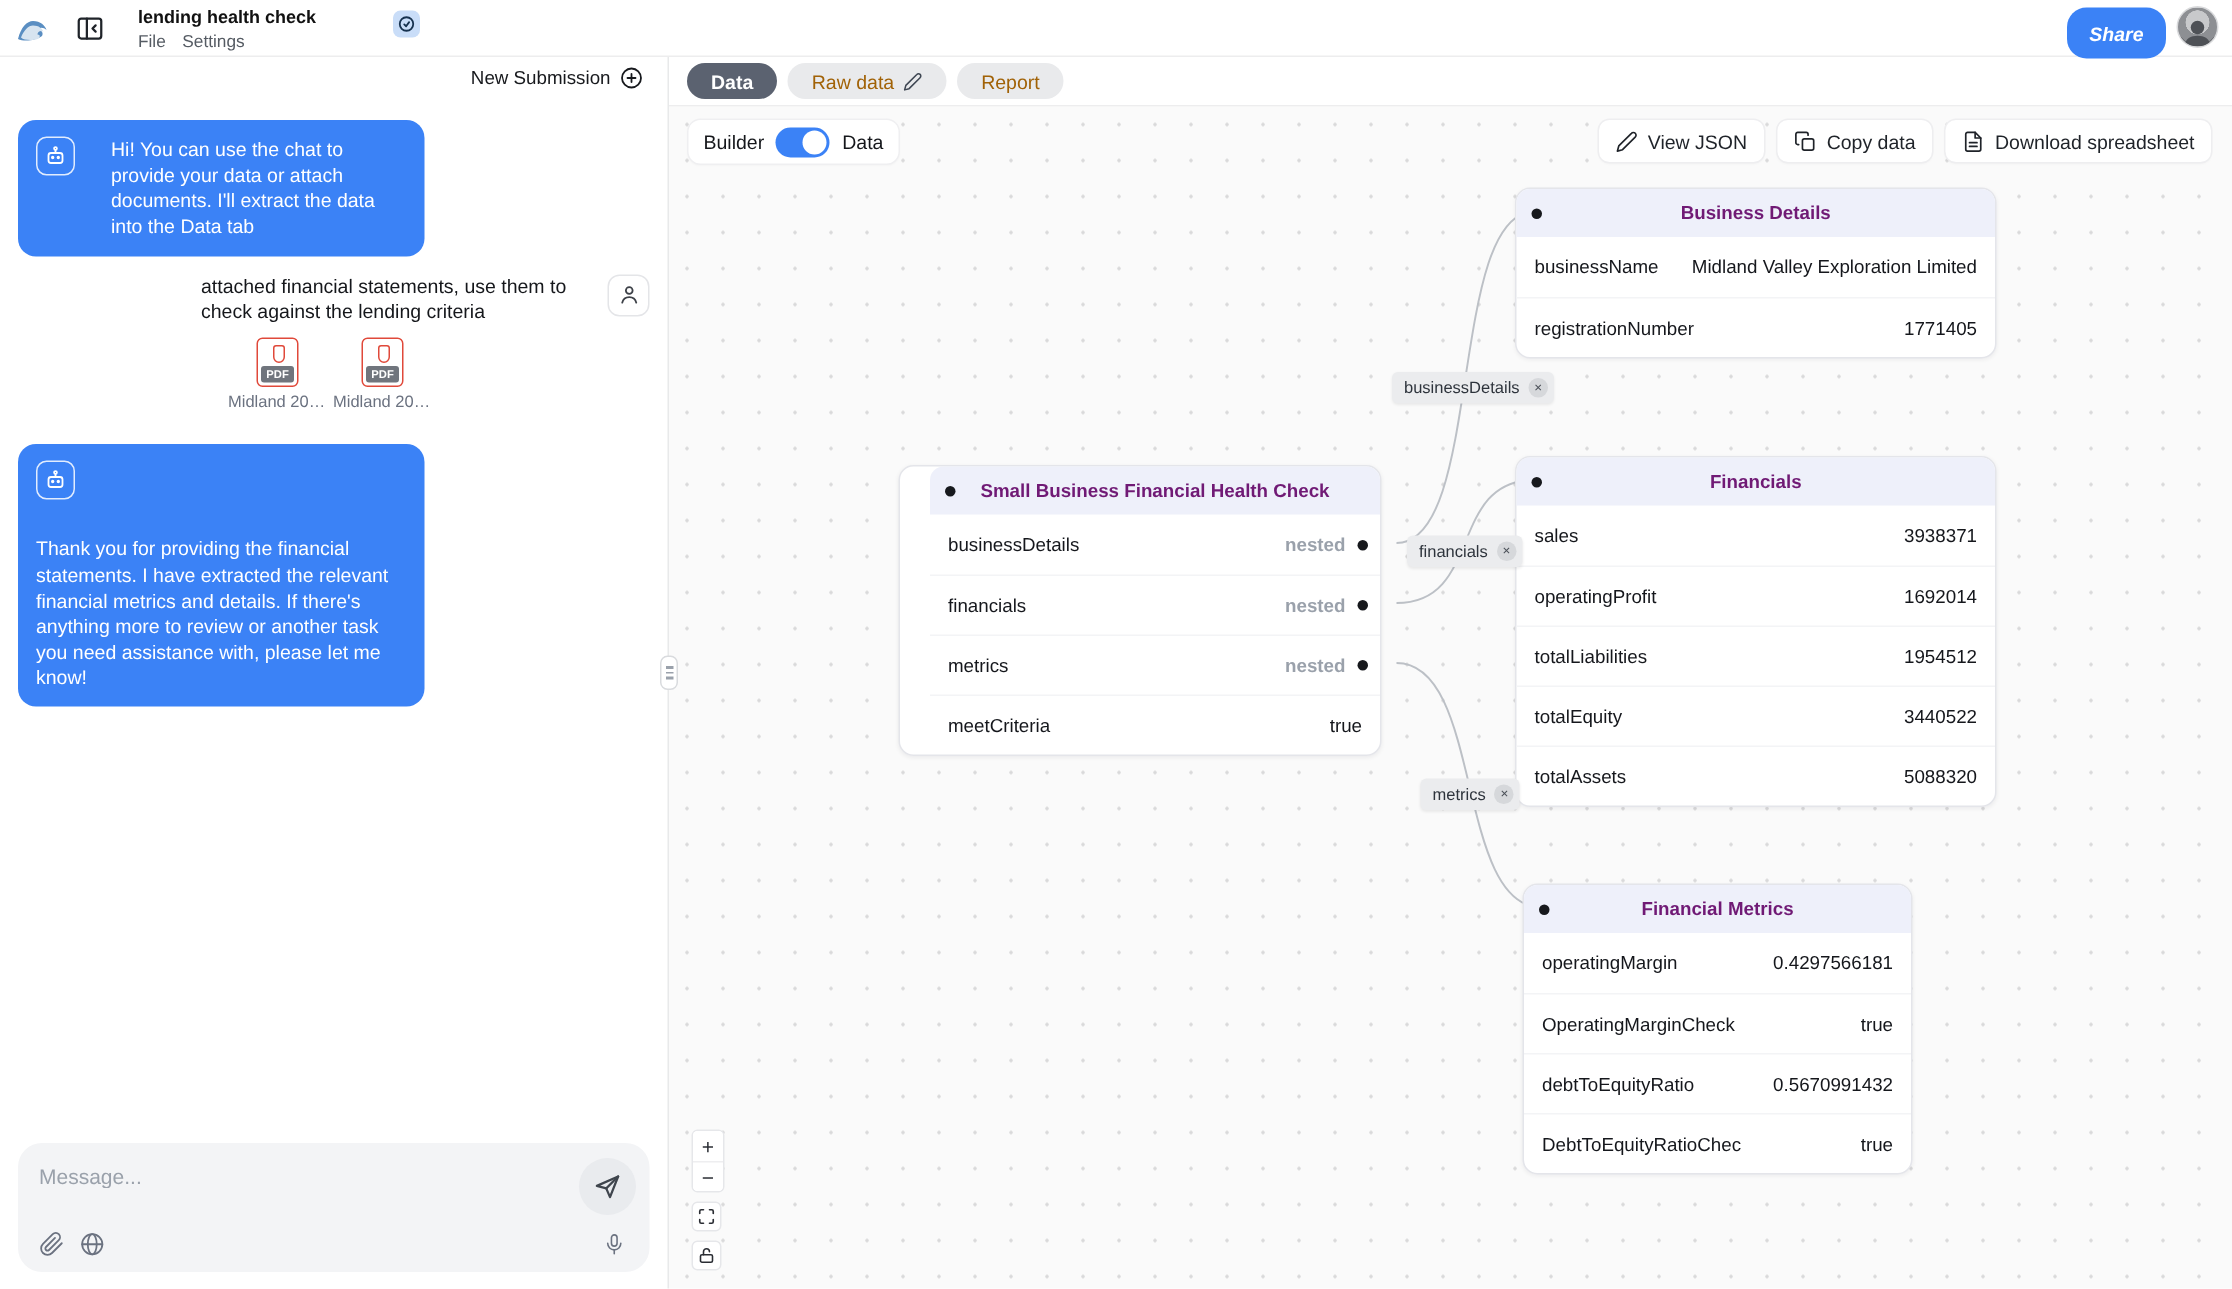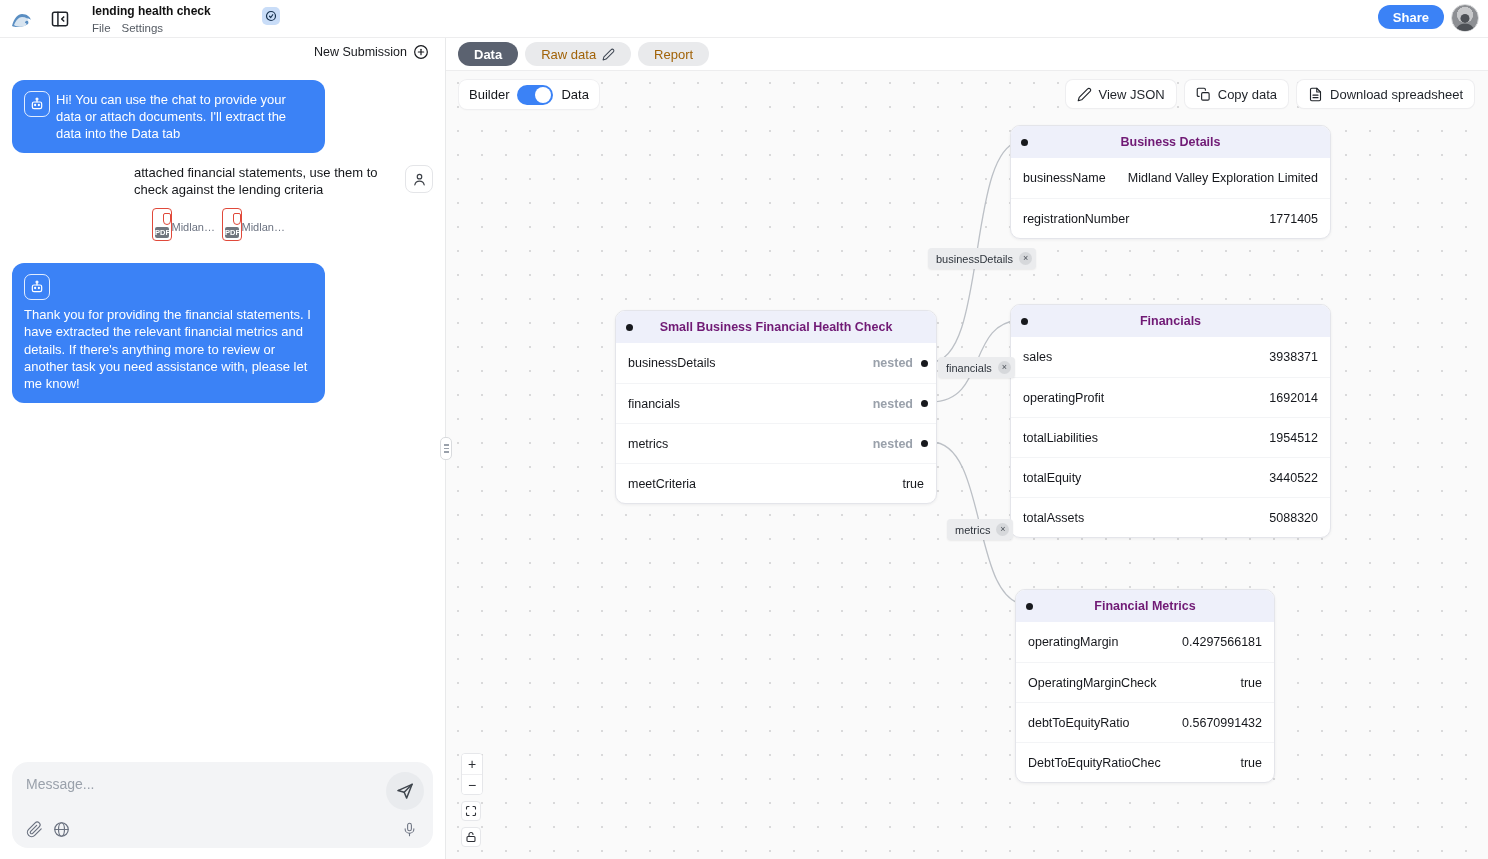--- a/index.html
+++ b/index.html
@@ -12,43 +12,43 @@
   .topbar { position:absolute; left:0; top:0; width:1488px; height:38px; background:#fff;
     border-bottom:1px solid #ededee; z-index:30; }
   .logo { position:absolute; left:10px; top:7px; width:26px; height:24px; }
   .collapse-btn { position:absolute; left:50px; top:9px; width:20px; height:20px; color:#1f2329; cursor:pointer; }
   .title-block { position:absolute; left:92px; top:2px; }
   .doc-title { font-size:12px; font-weight:700; color:#111; line-height:18px; }
   .menu-row { display:flex; gap:11px; margin-top:2px; }
   .menu-item { font-size:11.5px; color:#555b63; cursor:pointer; }
   .status-badge { position:absolute; left:262px; top:7px; width:18px; height:18px; border-radius:5px;
     background:#c9ddf8; display:flex; align-items:center; justify-content:center; color:#17324f; }
-  .share-btn { position:absolute; right:44px; top:5px; height:24px; padding:0 15px; border-radius:13px;
-    background:var(--accent); color:#fff; font-size:13px; font-weight:600; display:flex; align-items:center; cursor:pointer; }
+  .share-btn { position:absolute; right:44px; top:5px; height:34px; padding:0 15px; border-radius:13px;
+    background:var(--accent); color:#fff; font-size:13px; font-weight:600; display:flex; align-items:center; cursor:pointer;font-style:italic; }
   .avatar { position:absolute; right:9px; top:4px; width:28px; height:28px; border-radius:50%;
     background:radial-gradient(circle at 50% 38%, #c8c9cb 0 38%, #8d8f93 39% 70%, #6f7175 71%);
     border:1px solid #d9dadc; overflow:hidden; display:flex; align-items:flex-end; justify-content:center; color:#4a4c50; }
 
   
   .chat-panel { position:absolute; left:0; top:38px; width:446px; height:821px; background:#fff;
     border-right:1px solid #e8e9ea; z-index:20; }
   .chat-header { height:28px; display:flex; align-items:center; justify-content:flex-end; padding:0 16px; }
   .new-submission { display:flex; align-items:center; gap:6px; font-size:12.5px; color:#17191d; cursor:pointer; }
   .messages { padding:0 12px; }
-  .bubble { background:var(--accent); border-radius:12px; padding:11px 12px; width:313px; color:#fff;
-    font-size:13px; line-height:1.32; display:flex; gap:6px; }
+  .bubble { background:var(--accent); border-radius:12px; padding:11px 12px; width:271px; color:#fff;
+    font-size:13px; line-height:1.32; display:flex; gap:24px; }
   .bot-icon-box { flex:0 0 26px; width:26px; height:26px; border:1.5px solid rgba(255,255,255,.85);
     border-radius:7px; display:flex; align-items:center; justify-content:center; }
   .bubble-1 { margin-top:14px; }
   .bubble-2 { margin-top:22px;flex-direction:column; }
   .user-block { margin-top:12px; display:flex; justify-content:flex-end; gap:11px; }
   .user-msg-col { width:260px; }
   .user-msg-text { font-size:13px; line-height:1.3; color:#15171b; }
   .attachments { display:flex; gap:4px; margin-top:9px; margin-left:18px; }
-  .attachment { width:66px; display:flex; align-items:center; cursor:pointer; }
+  .attachment { width:66px; display:flex; flex-direction:column; align-items:center; cursor:pointer; }
   .pdf-icon { position:relative; width:28px; height:33px; border:1.5px solid #e0493a; border-radius:4px;
     background:#fff; }
   .pdf-icon::before { content:""; position:absolute; left:10px; top:4px; width:6px; height:10px;
     border:1.5px solid #e0493a; border-radius:2px 2px 4px 4px; }
   .pdf-badge { position:absolute; left:2px; right:2px; bottom:2px; height:11px; background:#70757d;
     border-radius:2px; color:#fff; font-size:7.5px; font-weight:700; text-align:center; line-height:11px; }
   .attachment-label { margin-top:4px; font-size:11px; color:#6b7280; white-space:nowrap; overflow:hidden;
     text-overflow:ellipsis; max-width:66px; }
   .user-icon-box { flex:0 0 28px; width:28px; height:28px; border:1px solid #e4e5e8; border-radius:8px;
     display:flex; align-items:center; justify-content:center; color:#3d4148; background:#fff; }
@@ -332,21 +332,21 @@
       </div>
       <div class="ctrl-btn">
         <svg width="12" height="12" viewBox="0 0 24 24" fill="none" stroke="#2a2d33" stroke-width="2.1" stroke-linecap="round" stroke-linejoin="round">
             <rect x="4" y="11" width="16" height="10" rx="2"></rect>
             <path d="M8 11V7a4 4 0 0 1 8 0"></path>
           </svg>
       </div>
     </div>
 
     <div id="nodes-layer">
-        <div class="node" style="left: 169px; top: 239px; width: 322px;">
+        <div class="node" style="left: 153px; top: 239px; width: 322px; padding-left: 20px;">
           <div class="node-header">
             <span class="port-dot header-port"></span>
             <span>Small Business Financial Health Check</span>
           </div>
           <div class="node-row">
             <span class="row-key">businessDetails</span>
             <span class="row-val nested">nested</span>
             <span class="port-dot row-port"></span>
           </div>
           <div class="node-row">

